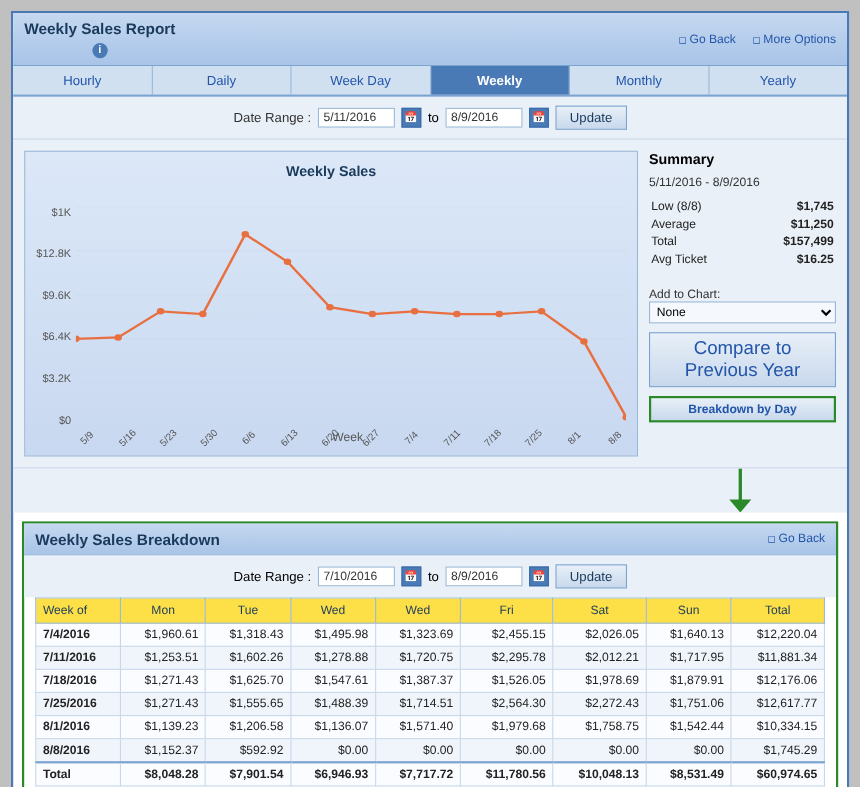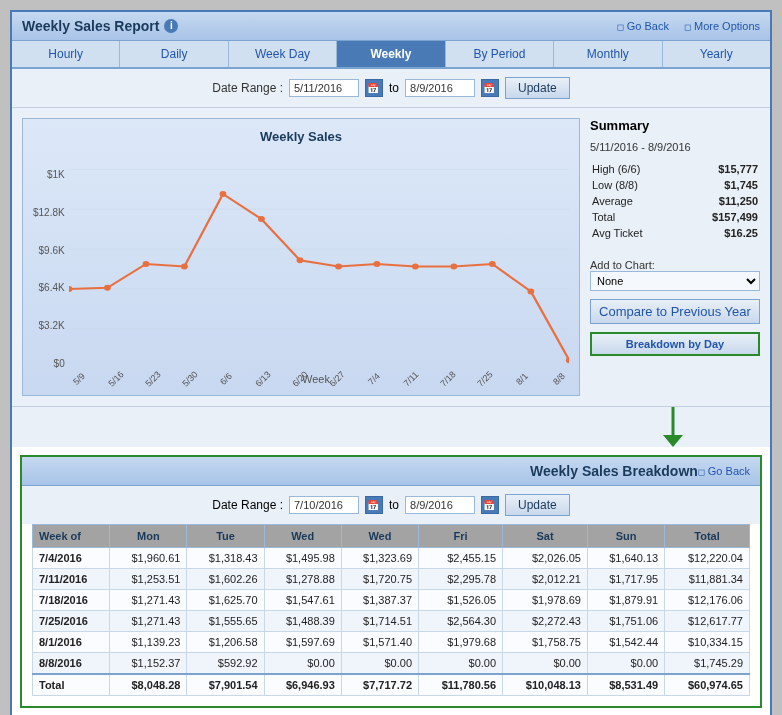--- a/index.html
+++ b/index.html
@@ -26,20 +26,21 @@
       justify-content: space-between;
       border-bottom: 1px solid #7ba3d0;
     }
     .report-title {
       font-size: 14px;
       font-weight: bold;
       color: #1a3a5c;
       display: flex;
       align-items: center;
       gap: 5px;
+      flex-direction: column;
     }
     .header-links {
       display: flex;
       gap: 15px;
       color: #2255aa;
       font-size: 11px;
     }
     .header-links a {
       color: #2255aa;
       text-decoration: none;
@@ -188,21 +189,21 @@
       border: 1px solid #9ab8d8;
       padding: 2px;
       background: #f5f8fc;
     }
     .compare-btn {
       background: linear-gradient(to bottom, #e8f0f8, #c8d8ec);
       border: 1px solid #7ba3d0;
       padding: 4px 6px;
       cursor: pointer;
       color: #2255aa;
-      font-size: 13px;
+      font-size: 17px;
       text-align: center;
       width: 100%;
     }
     .breakdown-btn {
       background: linear-gradient(to bottom, #e8f0f8, #c8d8ec);
       border: 2px solid #2a8a2a;
       padding: 4px 6px;
       cursor: pointer;
       color: #2255aa;
       font-size: 11px;
@@ -211,21 +212,21 @@
       width: 100%;
     }
     
     .breakdown-section {
       border: 2px solid #2a8a2a;
       margin: 8px;
       background: #fff;
     }
     .breakdown-header {
       display: flex;
-      justify-content: flex-end;
+      justify-content: space-between;
       align-items: center;
       background: linear-gradient(to bottom, #c5d8f0, #a8c4e8);
       padding: 6px 10px;
       border-bottom: 1px solid #7ba3d0;
     }
     .breakdown-title {
       font-size: 14px;
       font-weight: bold;
       color: #1a3a5c;
     }
@@ -241,26 +242,26 @@
     .data-table-wrapper {
       padding: 0 10px 10px 10px;
       overflow-x: auto;
     }
     .data-table {
       width: 100%;
       border-collapse: collapse;
       font-size: 11px;
     }
     .data-table th {
-      background: #a3a3a3;
+      background: #fde047;
       border: 1px solid #9ab8d8;
       padding: 5px 6px;
       text-align: center;
       color: #1a3a5c;
-      font-weight: bold;
+      font-weight: normal;
     }
     .data-table th:first-child { text-align: left; }
     .data-table td {
       border: 1px solid #c8d8e8;
       padding: 4px 6px;
       text-align: right;
       color: #222;
     }
     .data-table td:first-child { text-align: left; font-weight: bold; }
     .data-table tr:nth-child(even) td { background: #f0f5fc; }
@@ -304,21 +305,20 @@
       <a class="small-link">Go Back</a>
       <a class="small-link">More Options</a>
     </div>
   </div>
 
   <div class="nav-tabs">
     <div class="nav-tab">Hourly</div>
     <div class="nav-tab">Daily</div>
     <div class="nav-tab">Week Day</div>
     <div class="nav-tab active">Weekly</div>
-    <div class="nav-tab">By Period</div>
     <div class="nav-tab">Monthly</div>
     <div class="nav-tab">Yearly</div>
   </div>
 
   <div class="date-range-bar">
     <label>Date Range :</label>
     <input class="date-input" type="text" value="5/11/2016" style="">
     <div class="calendar-icon">
         <span>📅</span>
       </div>
@@ -404,24 +404,20 @@
         </div>
       </div>
       <div class="x-axis-label">Week</div>
     </div>
 
     <div class="summary-panel">
       <div class="summary-title">Summary</div>
       <div class="summary-date">5/11/2016 - 8/9/2016</div>
       <table class="summary-table">
         <tbody>
-            <tr>
-          <td>High (6/6)</td>
-          <td>$15,777</td>
-        </tr>
         <tr>
           <td>Low (8/8)</td>
           <td>$1,745</td>
         </tr>
         <tr>
           <td>Average</td>
           <td>$11,250</td>
         </tr>
         <tr>
           <td>Total</td>
@@ -528,21 +524,21 @@
               <td>$1,714.51</td>
               <td>$2,564.30</td>
               <td>$2,272.43</td>
               <td>$1,751.06</td>
               <td>$12,617.77</td>
             </tr>
             <tr>
               <td>8/1/2016</td>
               <td>$1,139.23</td>
               <td>$1,206.58</td>
-              <td>$1,597.69</td>
+              <td>$1,136.07</td>
               <td>$1,571.40</td>
               <td>$1,979.68</td>
               <td>$1,758.75</td>
               <td>$1,542.44</td>
               <td>$10,334.15</td>
             </tr>
             <tr>
               <td>8/8/2016</td>
               <td>$1,152.37</td>
               <td>$592.92</td>

